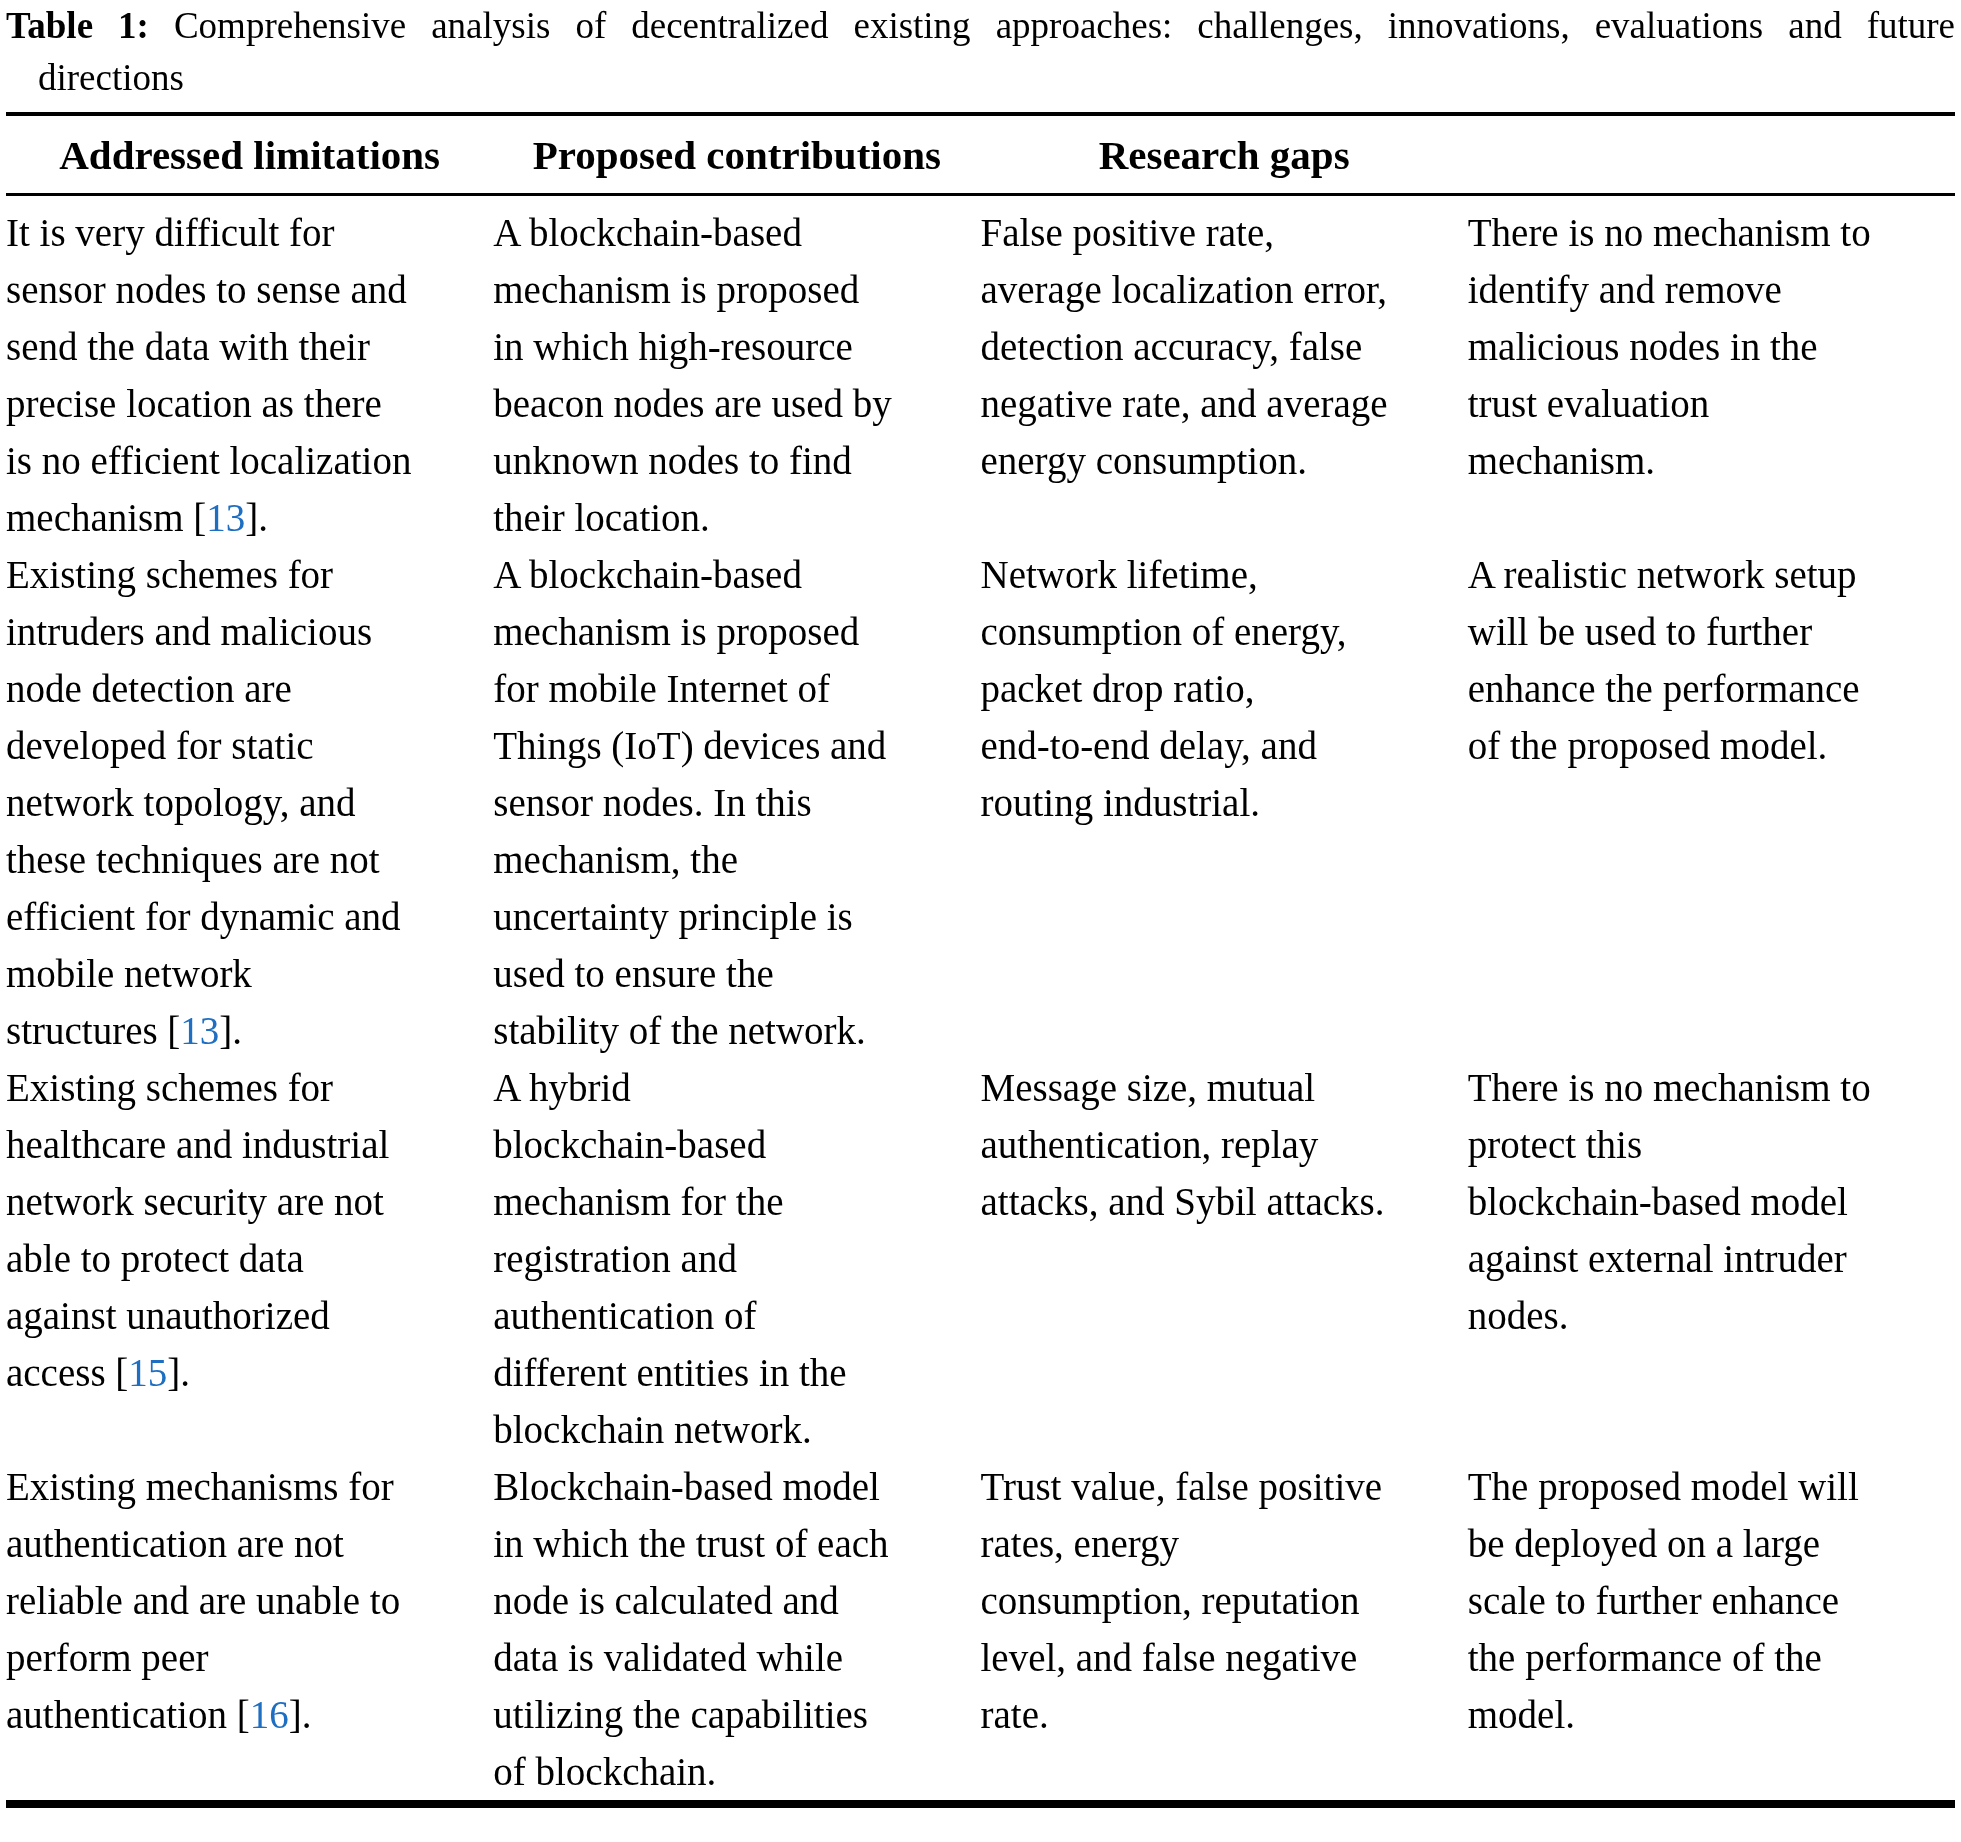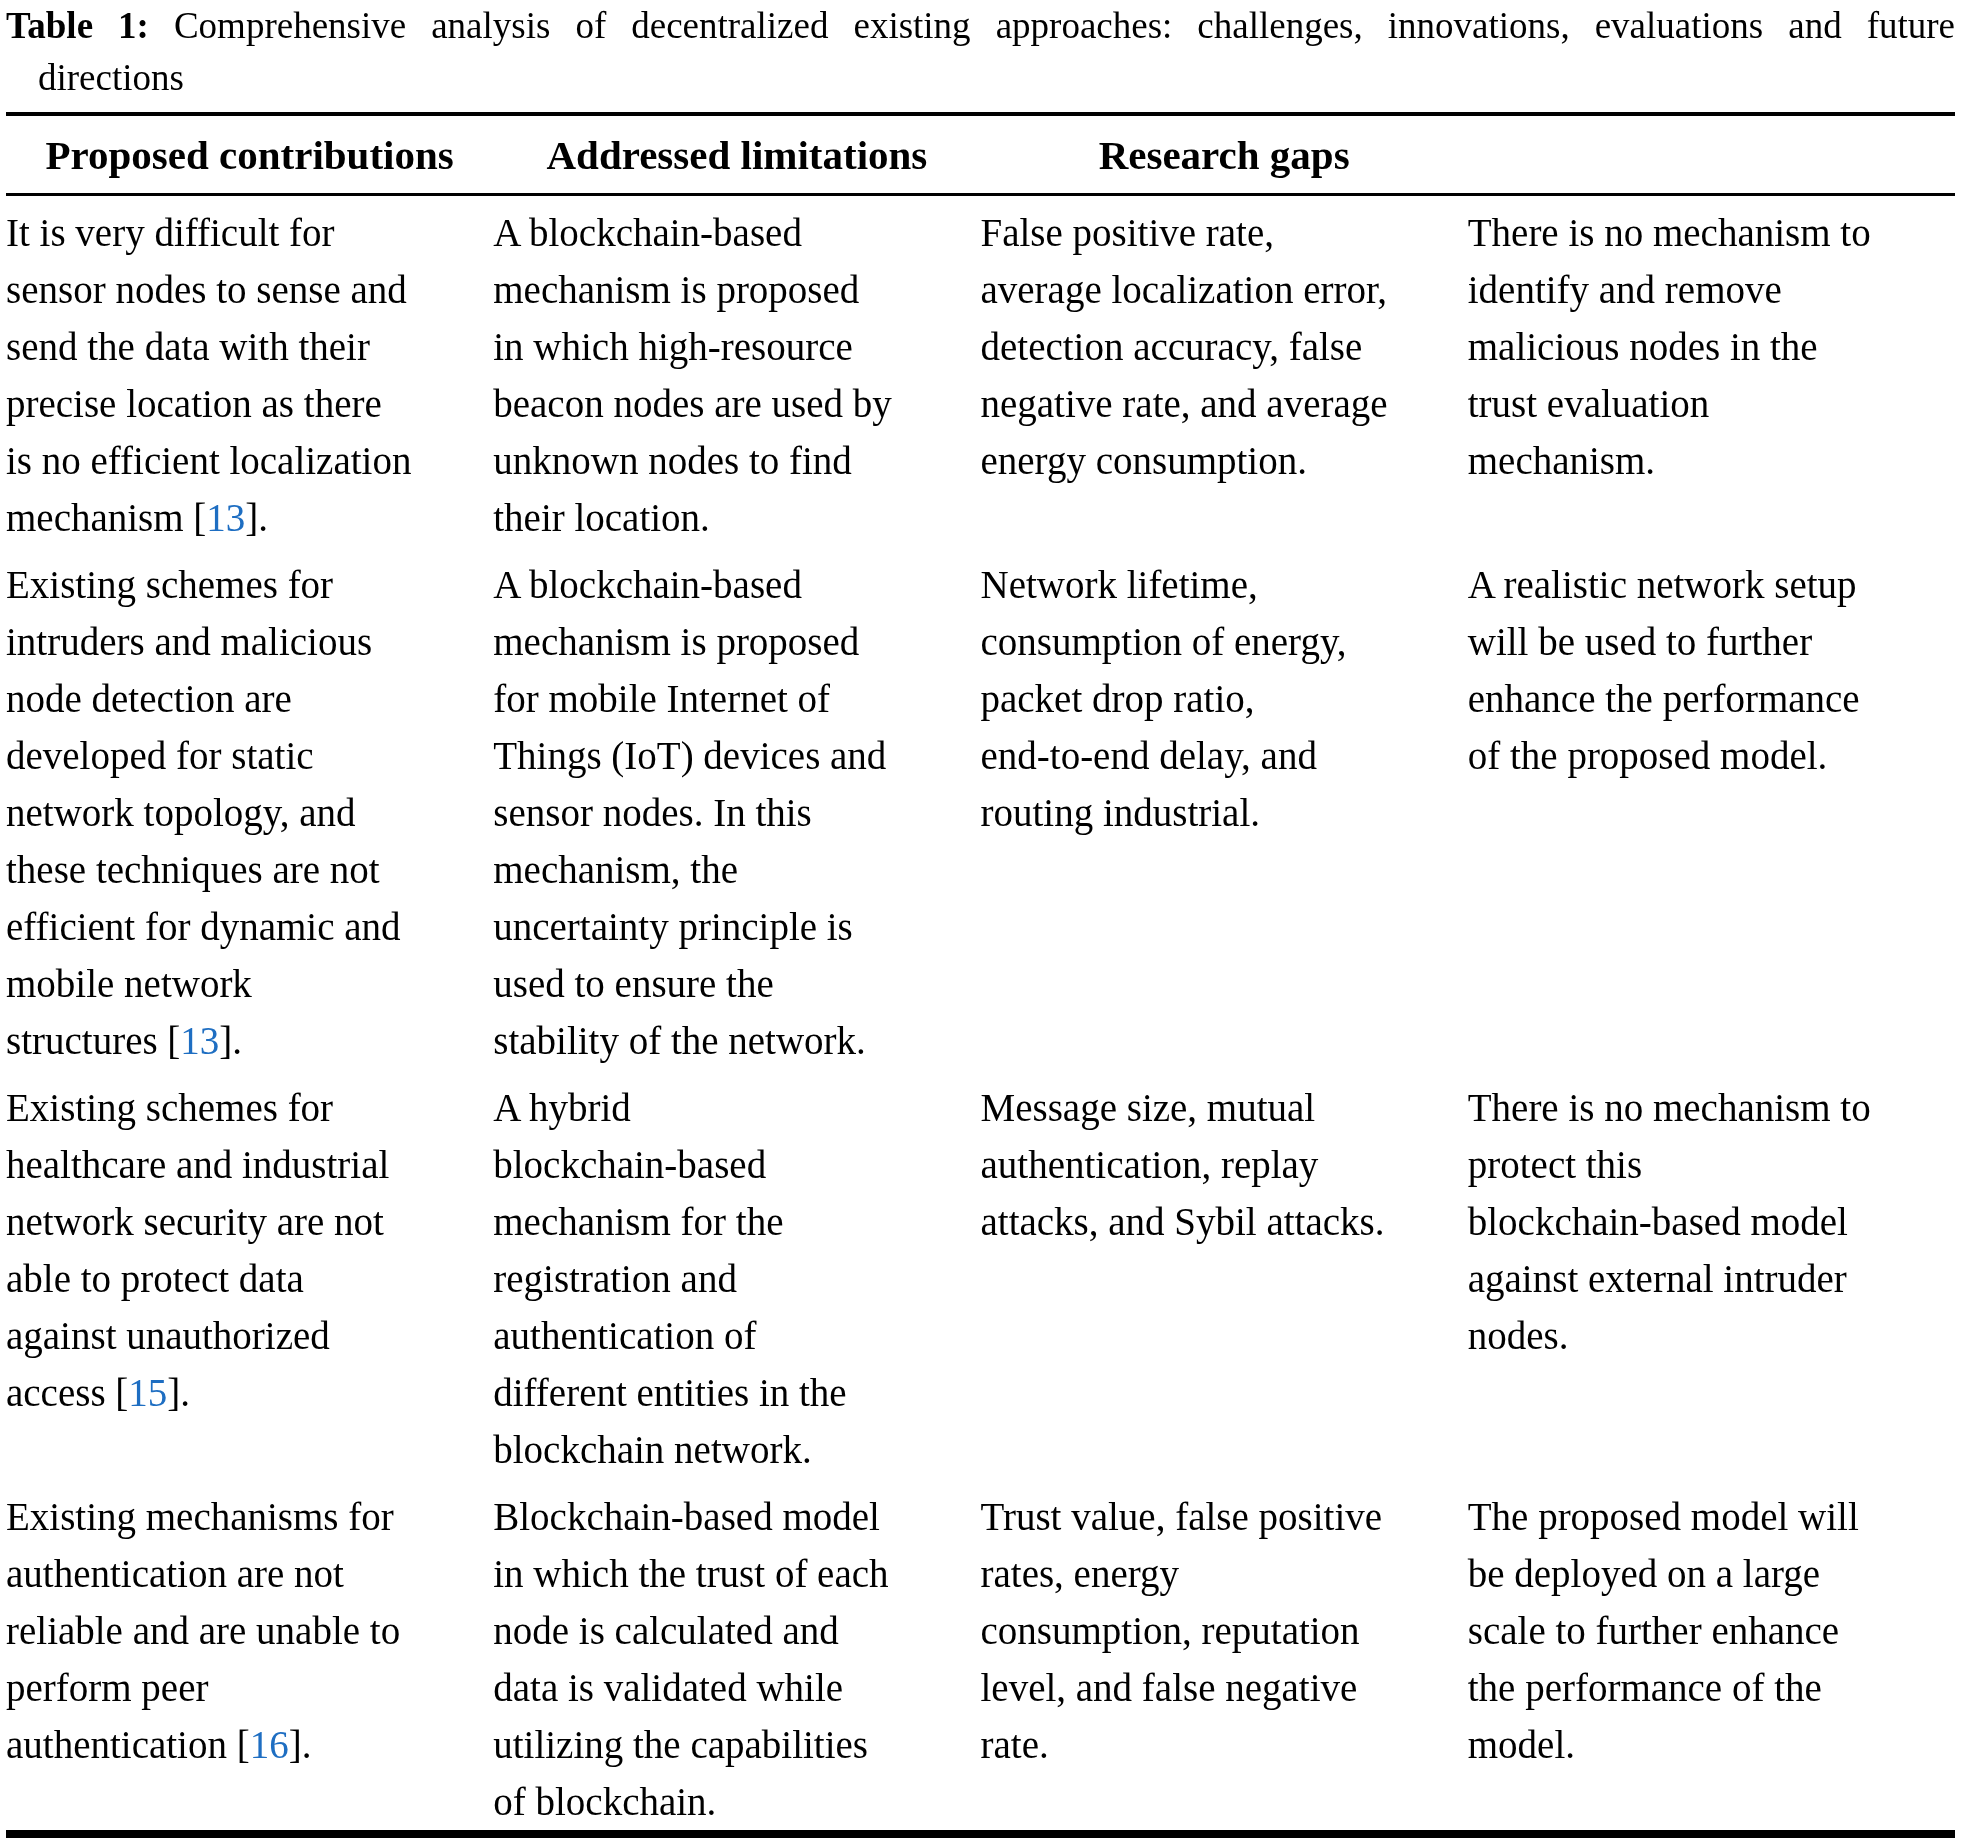--- a/index.html
+++ b/index.html
@@ -36,21 +36,21 @@
     text-align: center;
     font-weight: bold;
     font-size: 41px;
     line-height: 48px;
     padding: 15px 4px 14px 4px;
   }
 
   
   .tbody { padding-top: 8px; }
   .tr { display: flex; align-items: flex-start; }
-  .tr + .tr { margin-top: 10px; }
+  .tr + .tr { margin-top: 0; }
   .td {
     width: 25%;
     text-align: left;
     font-size: 39px;
     line-height: 57px;
     white-space: pre; 
   }
   .cite { color: var(--cite-color); }
 </style>
 </head>
@@ -59,22 +59,22 @@
 <div class="page">
 
   <p class="caption">
     <span class="cap-line1"><b class="cap-label">Table 1:</b> <span>Comprehensive analysis of decentralized existing approaches: challenges, innovations, evaluations and future</span></span>
     <span class="cap-line2">directions</span>
   </p>
 
   <div class="rule rule-top"></div>
 
   <div class="thead">
+    <div class="th">Addressed limitations</div>
     <div class="th">Proposed contributions</div>
-    <div class="th">Addressed limitations</div>
     <div class="th">Research gaps</div>
   </div>
 
   <div class="rule rule-mid"></div>
 
   <div class="tbody">
 
     <div class="tr">
       <div class="td"><span>It is very difficult for
 sensor nodes to sense and

